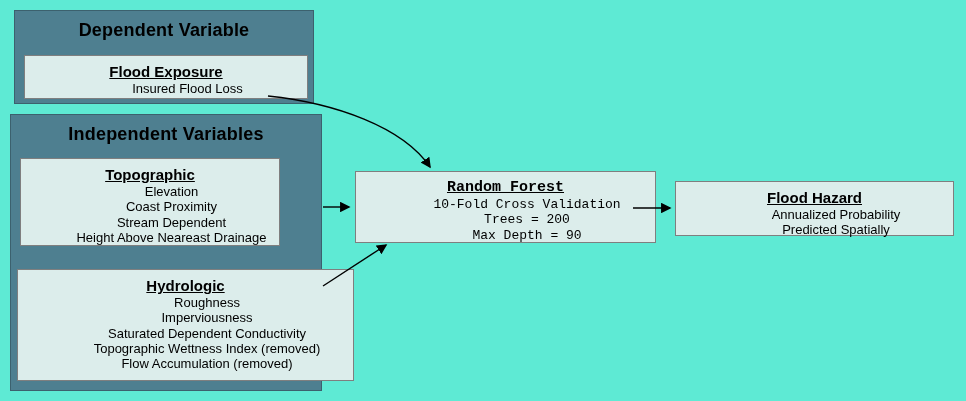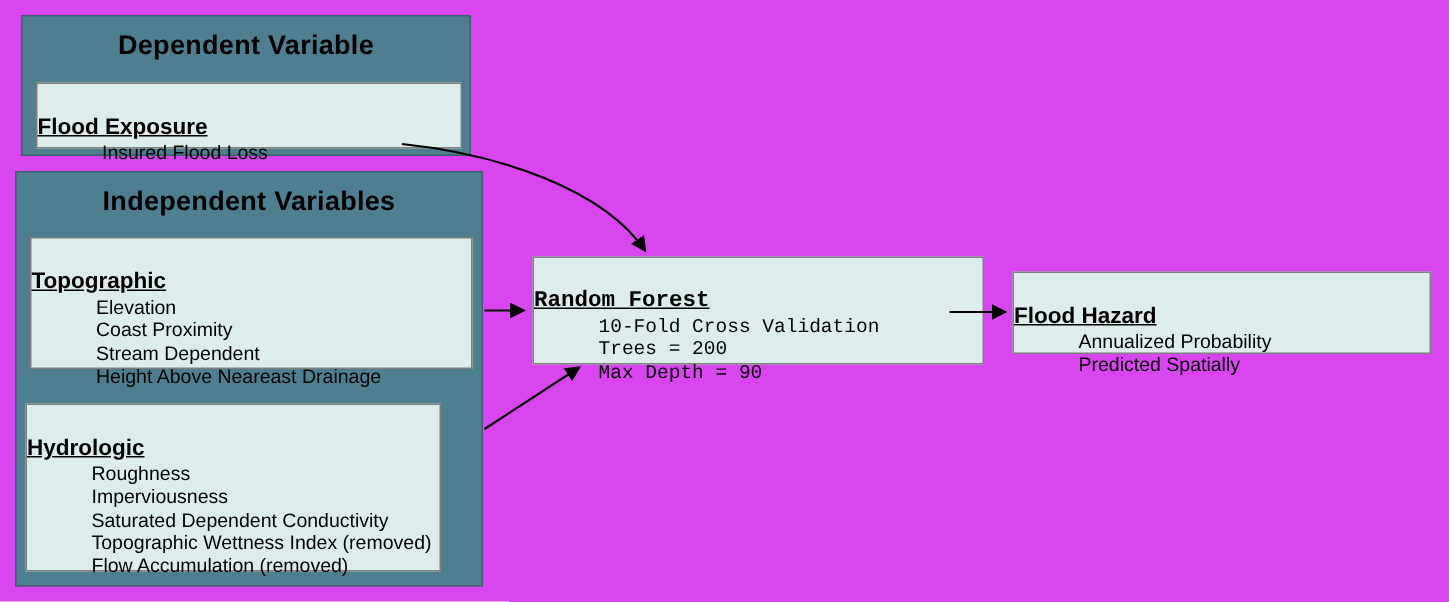--- a/index.html
+++ b/index.html
@@ -3,21 +3,21 @@
 <meta charset="utf-8">
 <style>
   * { margin: 0; padding: 0; box-sizing: border-box; }
   html, body { background: #ffffff; }
   body { font-family: "Liberation Sans", sans-serif; color: #000; }
 
   .canvas {
     position: relative;
     width: 966px;
     height: 401px;
-    background: #d946ef;
+    background: #5eead4;
     overflow: hidden;
   }
 
   .group-box {
     position: absolute;
     background: #4e7f90;
     border: 1px solid #3c616e;
   }
   .group-title {
     text-align: center;
@@ -25,42 +25,42 @@
     font-size: 18px;
     color: #000;
     padding-top: 9px;
     letter-spacing: 0.2px;
   }
 
   .node {
     position: absolute;
     background: #dcedeb;
     border: 1px solid #7f7f7f;
-    text-align: left;
-    padding-top: 20px;
+    text-align: center;
+    padding-top: 7px;
   }
   .node-title {
     font-weight: bold;
     font-size: 15px;
     text-decoration: underline;
     line-height: 1.2;
   }
   .node-item {
     font-size: 13px;
     line-height: 1.18;
     margin-left: 43px;
   }
 
   
   #group-dependent   { left: 14px;  top: 10px;  width: 300px; height: 94px; }
   #node-flood-exposure { left: 24px; top: 55px; width: 284px; height: 44px; }
 
   #group-independent { left: 10px;  top: 114px; width: 312px; height: 277px; }
-  #node-topographic  { left: 20px;  top: 158px; width: 295px; height: 88px; }
-  #node-hydrologic   { left: 17px;  top: 269px; width: 277px; height: 112px; }
+  #node-topographic  { left: 20px;  top: 158px; width: 260px; height: 88px; }
+  #node-hydrologic   { left: 17px;  top: 269px; width: 337px; height: 112px; }
 
   #node-random-forest { left: 355px; top: 171px; width: 301px; height: 72px; font-family: Liberation Mono, monospace; }
   #node-flood-hazard  { left: 675px; top: 181px; width: 279px; height: 55px; }
 
   svg.arrows {
     position: absolute;
     left: 0; top: 0;
     width: 966px; height: 401px;
     pointer-events: none;
   }

